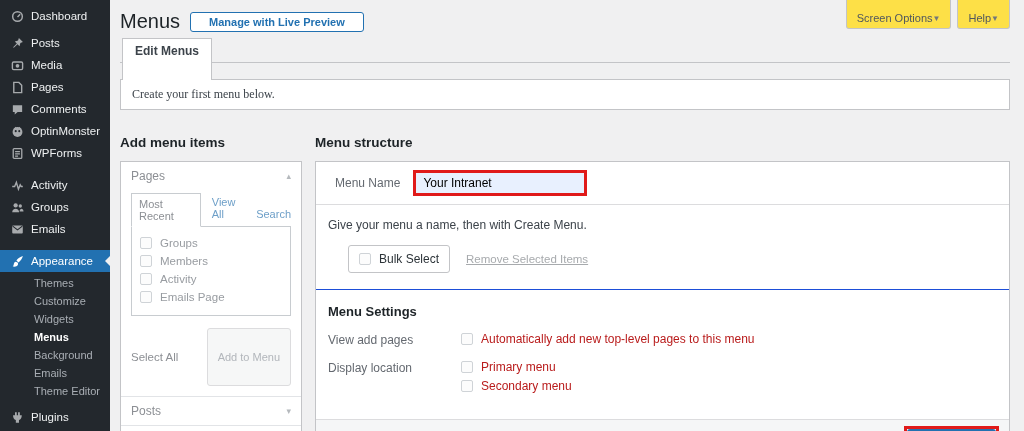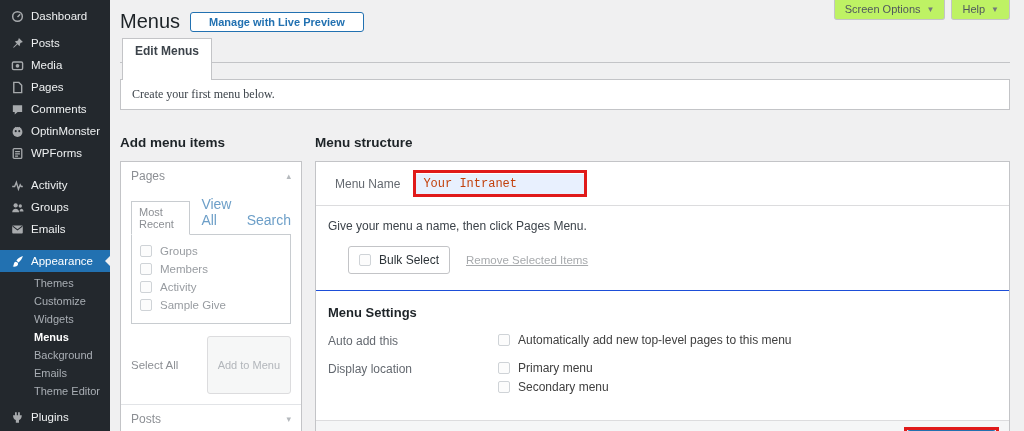--- a/index.html
+++ b/index.html
@@ -18,22 +18,22 @@
   .sb-item.active .notch { position:absolute; right:0; top:50%; transform:translateY(-50%);
     width:0; height:0; border-top:5px solid transparent; border-bottom:5px solid transparent; border-right:5px solid #f0f0f1; }
   .sb-sub { padding:2px 0 6px 0; }
   .sb-sub-item { padding:3px 6px 3px 34px; font-size:11px; color:#a9aeb4; cursor:pointer; }
   .sb-sub-item.current { color:#fff; font-weight:bold; }
 
   
   .content { position:absolute; left:110px; top:0; right:0; bottom:0; padding:0 14px 0 10px; }
 
   .top-right { position:absolute; top:0; right:14px; display:flex; gap:6px; z-index:5; }
-  .tr-btn { background:#bef264; border:1px solid #c3c4c7; border-top:none; border-radius:0 0 3px 3px;
-    color:#50575e; font-size:11px; padding:3px 10px 4px; display:flex; align-items:center; gap:6px; cursor:pointer; }
+  .tr-btn { background:#fde047; border:1px solid #c3c4c7; border-top:none; border-radius:0 0 3px 3px;
+    color:#50575e; font-size:11px; padding:12px 10px 4px; display:flex; align-items:center; cursor:pointer; }
   .tr-btn .arrow { font-size:8px; color:#72777c; }
 
   .title-row { display:flex; align-items:center; gap:10px; padding-top:9px; height:34px; }
   .page-title { font-size:20px; font-weight:400; color:#1d2327; }
   .live-preview { background:#fff; border:1px solid #2271b1; color:#2271b1; font-size:11px; font-weight:bold;
     padding:3px 18px; border-radius:3px; cursor:pointer; }
 
   .tabs { border-bottom:1px solid #c3c4c7; margin-top:4px; padding-left:2px; height:25px; }
   .nav-tab { display:inline-block; background:#fff; border:1px solid #c3c4c7; border-bottom:none;
     font-size:12px; font-weight:bold; color:#3c434a; padding:5px 12px 22px; cursor:pointer; }
@@ -48,46 +48,46 @@
   
   .accordion { background:#fff; border:1px solid #c3c4c7; }
   .acc-header { display:flex; justify-content:space-between; align-items:center; padding:7px 10px;
     font-size:12px; color:#8c8f94; cursor:pointer; }
   .acc-header + .acc-header, .acc-sep { border-top:1px solid #e2e4e7; }
   .acc-header .tgl { font-size:9px; color:#b5b9bd; }
   .acc-body { padding:2px 10px 10px; }
   .subtabs { display:flex; align-items:flex-end; gap:0; position:relative; z-index:2; }
   .subtab-active { background:#fff; border:1px solid #c8ccd0; border-bottom:1px solid #fff; margin-bottom:-1px;
     padding:4px 7px; font-size:11px; color:#8c8f94; cursor:pointer; }
-  .subtab-link { font-size:14px; color:#6d9fc8; padding:4px 0 6px; margin-left:11px; text-decoration:none; cursor:pointer; }
+  .subtab-link { font-size:11px; color:#6d9fc8; padding:4px 0 6px; margin-left:11px; text-decoration:none; cursor:pointer; }
   .tabs-panel { border:1px solid #c8ccd0; padding:7px 5px 9px; }
   .cb-row { display:flex; align-items:center; gap:8px; padding:3px 3px; font-size:11.5px; color:#989ca1; }
   .cb { width:12px; height:12px; border:1px solid #cfd3d7; border-radius:2px; background:#fcfcfc; flex:0 0 12px; cursor:pointer; }
   .select-row { display:flex; justify-content:space-between; align-items:center; padding-top:12px; }
   .select-all { font-size:11.5px; color:#8c8f94; text-decoration:none; cursor:pointer; }
   .add-to-menu { background:#f6f7f7; border:1px solid #dcdcde; border-radius:3px; color:#b2b6bb;
     font-size:11px; padding:22px 10px; cursor:default; }
 
   
   .panel { background:#fff; border:1px solid #c3c4c7; }
   .menu-name-row { display:flex; align-items:center; gap:13px; padding:8px 19px; border-bottom:1px solid #dcdcde; }
   .menu-name-label { font-size:12px; color:#646970; }
   .annot { border:3px solid #e01a1a; }
   .menu-name-input { width:168px; background:#e8f0fe; border:none; outline:none; font-size:12px;
-    color:#c2410c; padding:3px 7px; font-family:Liberation Mono, monospace; }
+    color:#000000; padding:3px 7px; font-family:Liberation Sans, sans-serif; }
   .instruction { padding:13px 12px 3px; font-size:12px; color:#3c434a; }
   .bulk-row { display:flex; align-items:center; gap:16px; padding:10px 12px 16px; }
   .bulk-btn { display:inline-flex; align-items:center; gap:8px; background:#fff; border:1px solid #c3c4c7;
     border-radius:3px; padding:6px 10px; font-size:12px; color:#2c3338; cursor:pointer;margin-left:20px; }
   .remove-link { font-size:11.5px; color:#a7aaad; text-decoration:underline; cursor:pointer; }
   .settings { border-top:1px solid #1d4ed8; padding:12px 12px 12px; }
   .settings-heading { font-size:13px; font-weight:bold; color:#1d2327; margin:2px 0 13px; }
   .setting-row { display:flex; align-items:flex-start; margin-bottom:9px; font-size:12px; }
   .setting-label { width:133px; flex:0 0 133px; color:#646970; padding-top:1px; }
-  .opt { display:flex; align-items:center; gap:8px; color:#404040; margin-bottom:5px;margin-left:37px; }
+  .opt { display:flex; align-items:center; gap:8px; color:#b91c1c; margin-bottom:5px; }
   .panel-footer { border-top:1px solid #dcdcde; background:#f5f6f7; padding:6px 10px; display:flex; justify-content:flex-end; }
   .create-menu { background:#2271b1; border:none; border-radius:3px; color:#fff; font-size:12px;
     padding:5px 10px; cursor:pointer; font-family:"Liberation Sans",sans-serif; }
   svg { display:block; }
 </style>
 </head>
 <body>
 
 <div class="page">
 
@@ -262,21 +262,21 @@
               <div class="cb-row">
                 <span class="cb"></span>
                 <span>Members</span>
               </div>
               <div class="cb-row">
                 <span class="cb"></span>
                 <span>Activity</span>
               </div>
               <div class="cb-row">
                 <span class="cb"></span>
-                <span>Sample Give</span>
+                <span>Emails Page</span>
               </div>
             </div>
             <div class="select-row">
               <a class="select-all">Select All</a>
               <button class="add-to-menu">Add to Menu</button>
             </div>
           </div>
           <div class="acc-header acc-sep">
             <span>Posts</span>
             <span class="tgl">▾</span>
@@ -294,32 +294,32 @@
 
       <div class="col-right">
         <div class="section-heading">Menu structure</div>
         <div class="panel">
           <div class="menu-name-row">
             <span class="menu-name-label">Menu Name</span>
             <span class="annot">
               <input class="menu-name-input" type="text" value="Your Intranet" style="">
             </span>
           </div>
-          <div class="instruction">Give your menu a name, then click Pages Menu.</div>
+          <div class="instruction">Give your menu a name, then with Create Menu.</div>
           <div class="bulk-row">
             <span class="bulk-btn">
               <span class="cb"></span>
               <span>Bulk Select</span>
             </span>
             <a class="remove-link">Remove Selected Items</a>
           </div>
           <div class="settings">
             <div class="settings-heading">Menu Settings</div>
             <div class="setting-row">
-              <span class="setting-label">Auto add this</span>
+              <span class="setting-label">View add pages</span>
               <div>
                 <div class="opt">
                   <span class="cb"></span>
                   <span>Automatically add new top-level pages to this menu</span>
                 </div>
               </div>
             </div>
             <div class="setting-row">
               <span class="setting-label">Display location</span>
               <div>

